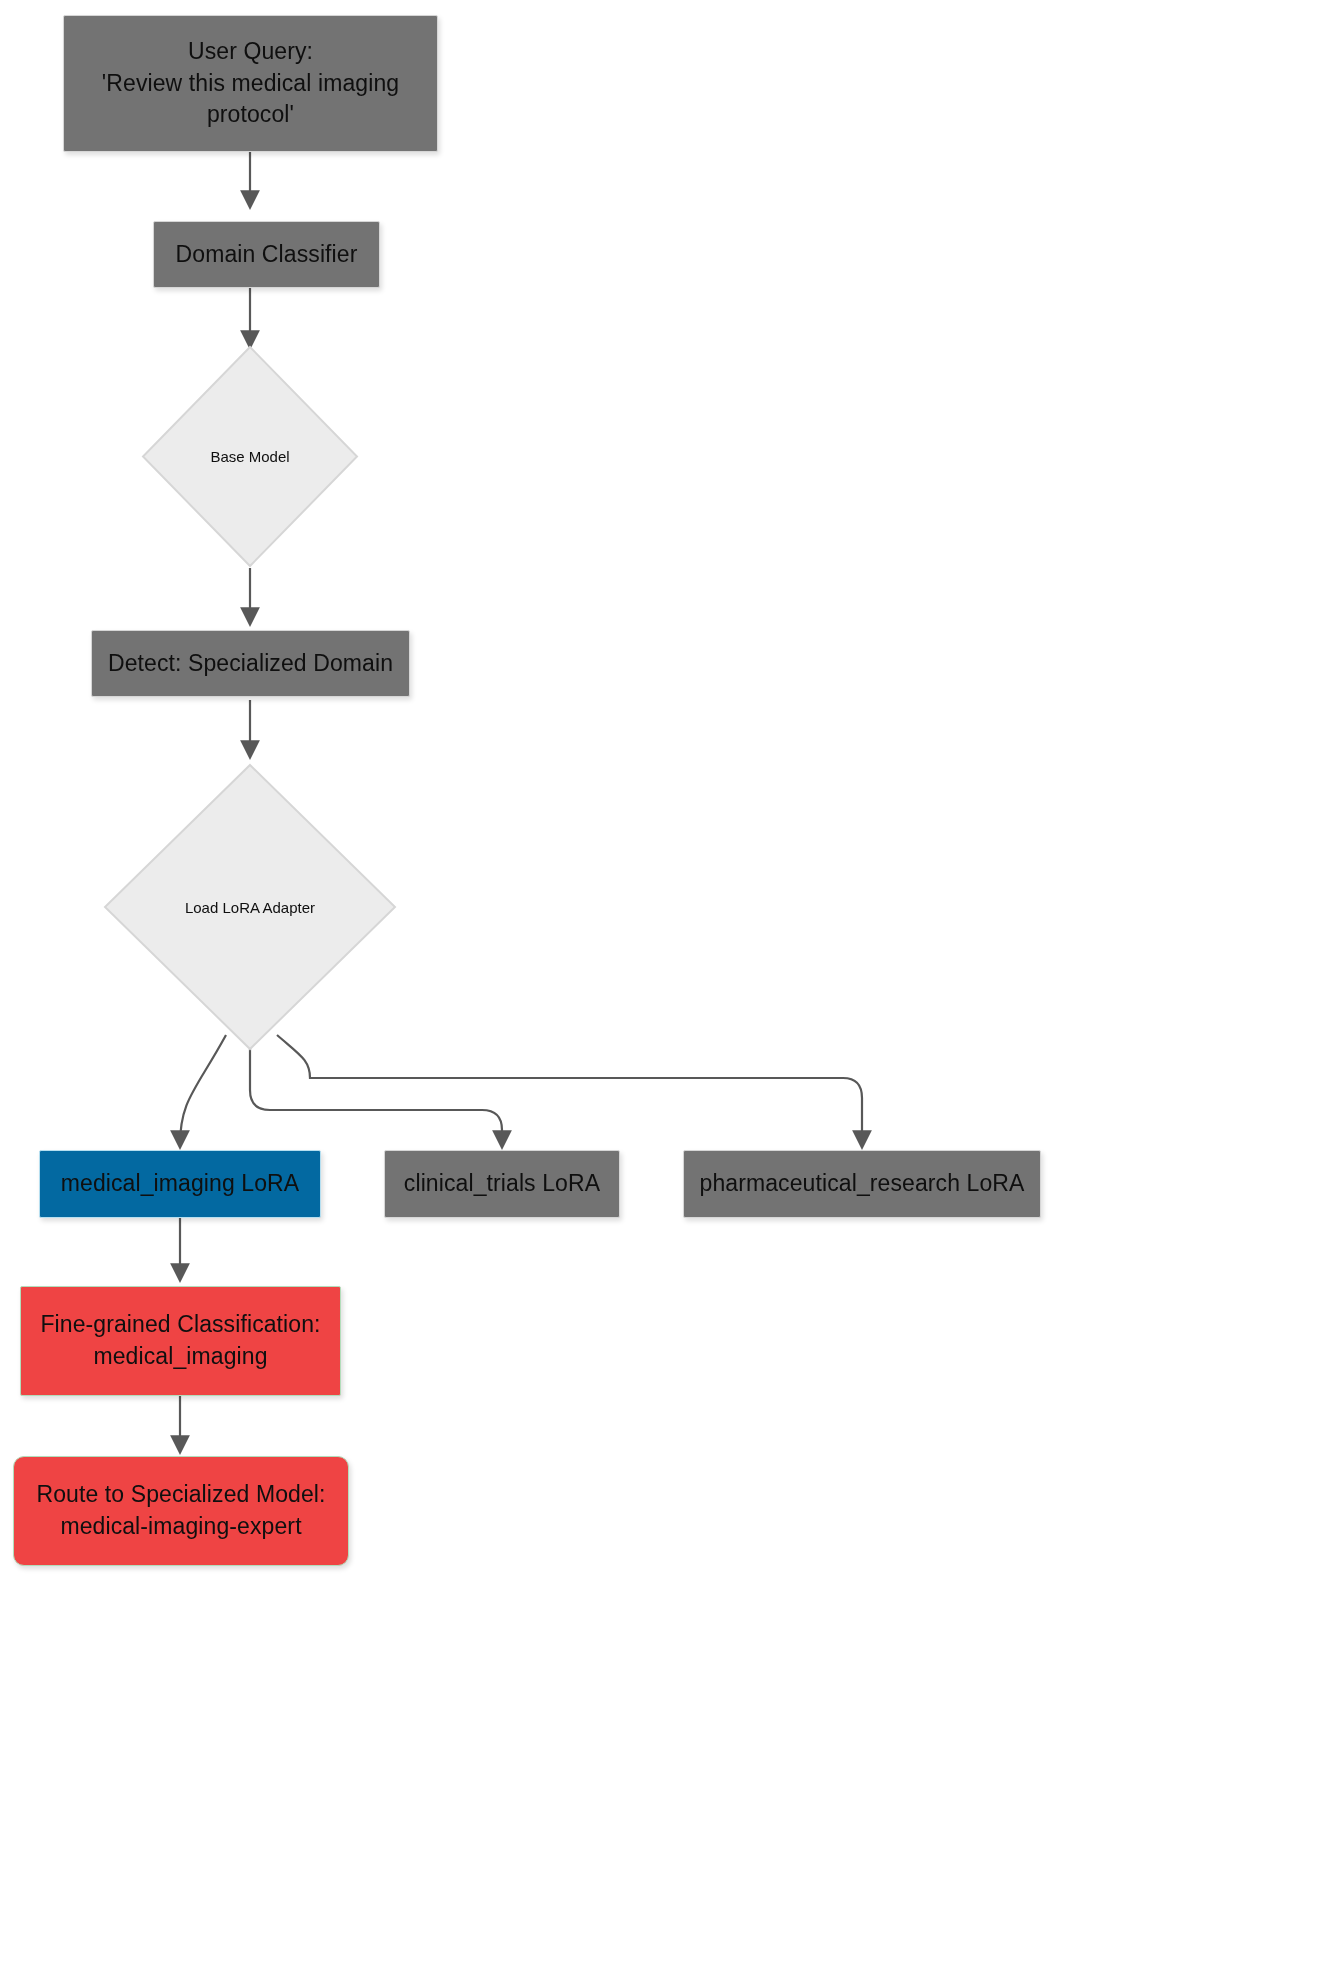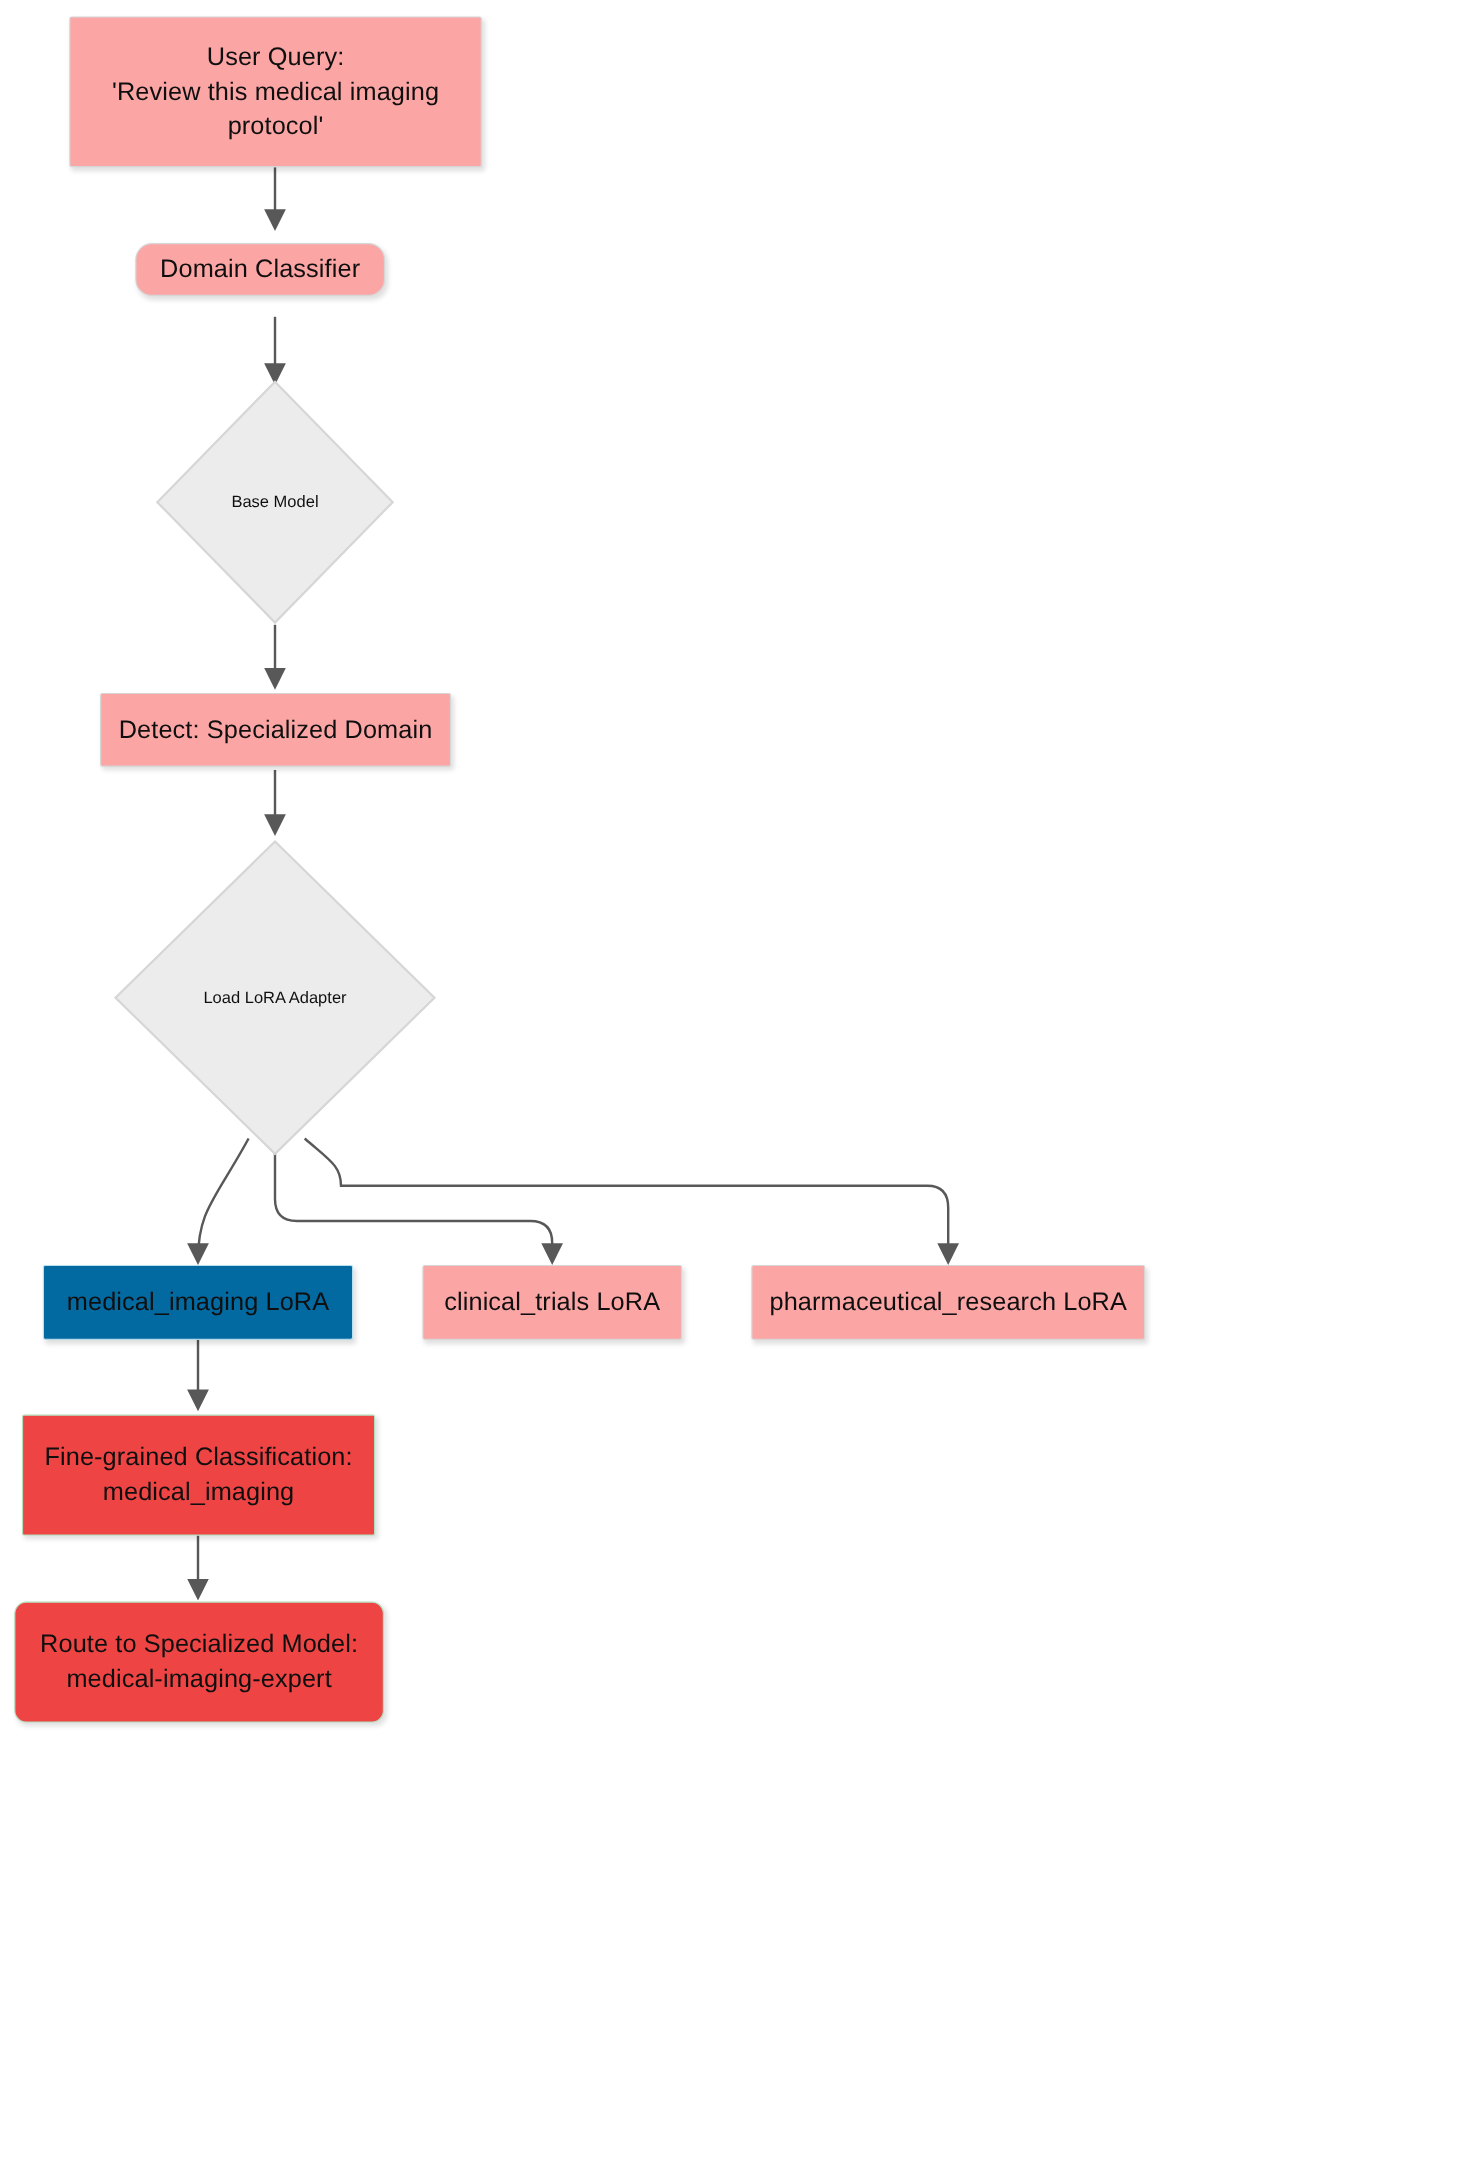--- a/index.html
+++ b/index.html
@@ -37,21 +37,21 @@
     font-size: 23px;
     line-height: 1.38;
     letter-spacing: 0.1px;
     box-shadow: 2px 3px 5px rgba(0,0,0,0.13);
   }
   .node .label {
     white-space: pre-line;
     padding: 0 10px;
   }
   .n-default {
-    background: #fca5a5;
+    background: #737373;
     border: 1px solid #d6d6d6;
     border-radius: 2px;
   }
   .n-blue {
     background: #0369a1;
     border: 1px solid #b6dff0;
     border-radius: 2px;
   }
   .n-green {
     background: #ef4444;
@@ -113,21 +113,21 @@
       <path d="M 180 1396 L 180 1450" marker-end="url(#arrow)"></path>
     </g>
   </svg>
 
   <div class="node n-default" style="left:63px; top:15px; width:375px; height:137px;">
     <span class="label">User Query:
 'Review this medical imaging
 protocol'</span>
   </div>
 
-  <div class="node n-default" style="left:123px; top:221px; width:227px; height:48px;border-radius:15px;">
+  <div class="node n-default" style="left:153px; top:221px; width:227px; height:67px;">
     <span class="label">Domain Classifier</span>
   </div>
 
   <div class="diamond" style="left:141px; top:345px; width:218px; height:223px;">
     <svg class="shape" viewBox="0 0 218 223" xmlns="http://www.w3.org/2000/svg" preserveAspectRatio="none">
       <polygon points="109,2 216,111.5 109,221 2,111.5" fill="#ececec" stroke="#d6d6d6" stroke-width="2"></polygon>
     </svg>
     <span class="label">Base Model</span>
   </div>
 

